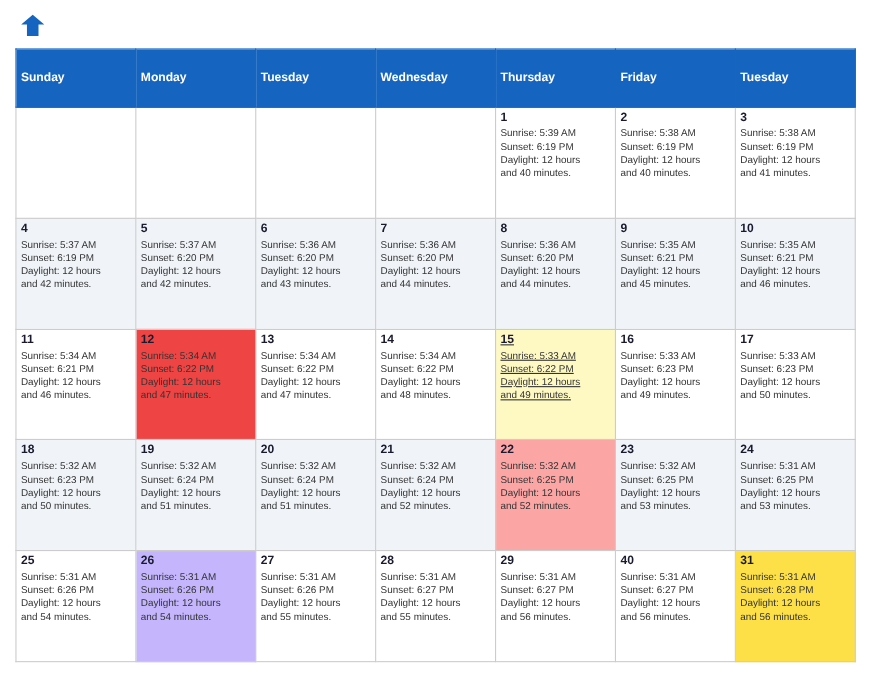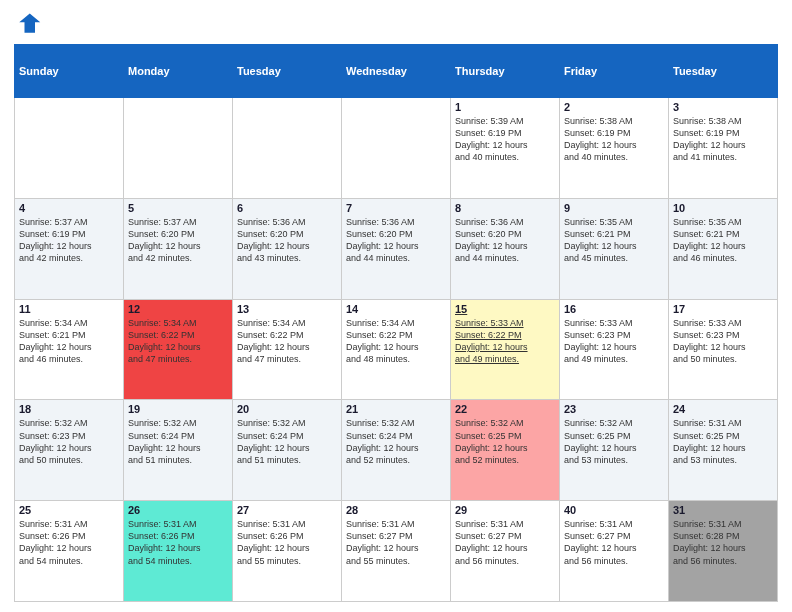--- a/index.html
+++ b/index.html
@@ -311,21 +311,21 @@
           </td>
         </tr>
         <tr>
           <td style="background: rgb(255, 255, 255);">
             <span class="day-num">25</span>
             <div class="day-info" style="white-space: pre-line;">Sunrise: 5:31 AM
 Sunset: 6:26 PM
 Daylight: 12 hours
 and 54 minutes.</div>
           </td>
-          <td style="background: #5eead4;">
+          <td style="background: #c4b5fd;">
             <span class="day-num">26</span>
             <div class="day-info" style="white-space: pre-line;">Sunrise: 5:31 AM
 Sunset: 6:26 PM
 Daylight: 12 hours
 and 54 minutes.</div>
           </td>
           <td style="background: rgb(255, 255, 255);">
             <span class="day-num">27</span>
             <div class="day-info" style="white-space: pre-line;">Sunrise: 5:31 AM
 Sunset: 6:26 PM
@@ -346,21 +346,21 @@
 Daylight: 12 hours
 and 56 minutes.</div>
           </td>
           <td style="background: rgb(255, 255, 255);">
             <span class="day-num">40</span>
             <div class="day-info" style="white-space: pre-line;">Sunrise: 5:31 AM
 Sunset: 6:27 PM
 Daylight: 12 hours
 and 56 minutes.</div>
           </td>
-          <td style="background: #a3a3a3;">
+          <td style="background: #fde047;">
             <span class="day-num">31</span>
             <div class="day-info" style="white-space: pre-line;">Sunrise: 5:31 AM
 Sunset: 6:28 PM
 Daylight: 12 hours
 and 56 minutes.</div>
           </td>
         </tr>
       </tbody>
   </table>
 </div>

